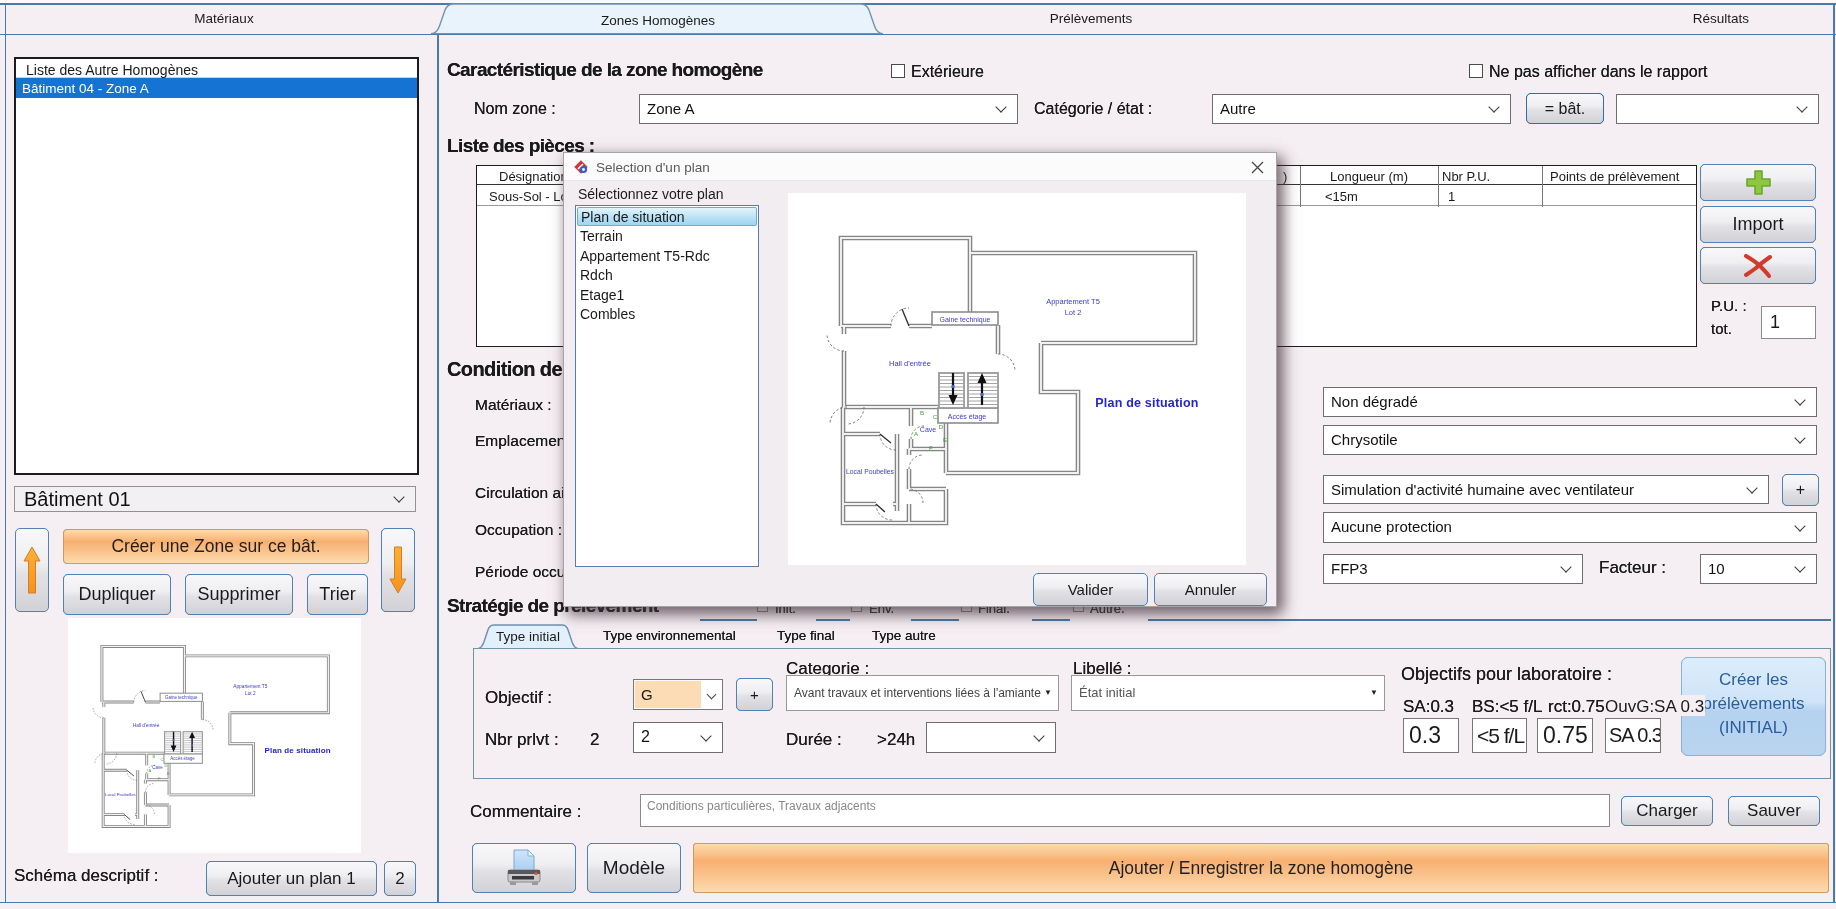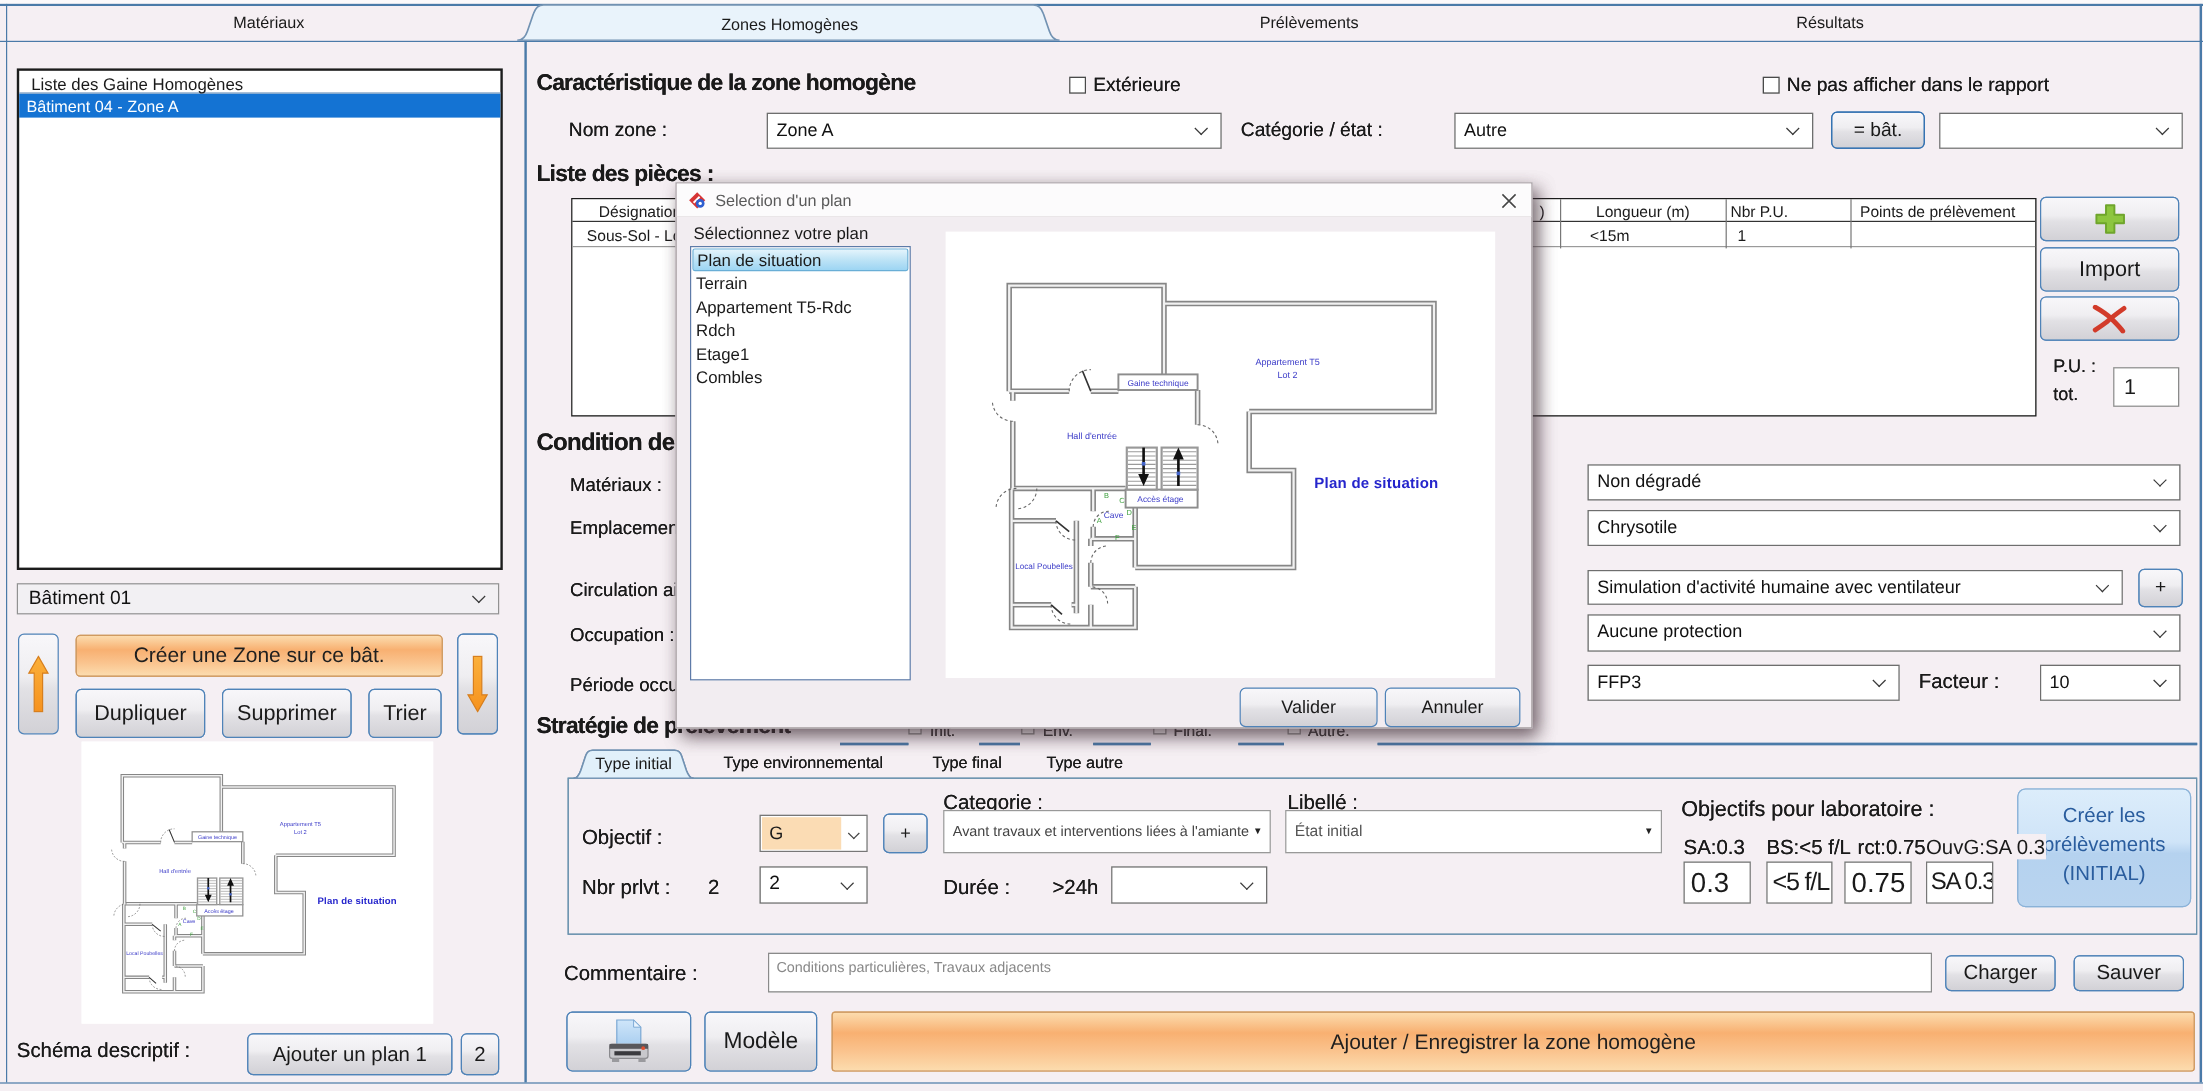--- a/index.html
+++ b/index.html
@@ -24,28 +24,28 @@
 <div class="vl" style="left:1833px;top:3px;height:899px"></div>
 <div class="vl" style="left:437px;top:34px;height:868px"></div>
 <div style="position:absolute;left:0;top:0;width:1836px;height:3px;background:#fbf9fa"></div>
 
 <div class="lbl" style="left:0;top:11px;width:448px;text-align:center;font-size:13.5px">Matériaux</div>
 <svg class="abs" style="left:428px;top:2px;z-index:2" width="460" height="32" viewBox="0 0 460 32">
 <path d="M3,31.6 C8,31.6 10,28.4 11.5,24 L16.5,9.5 C18,4.8 20.5,2 25,2 L433,2 C437.5,2 440,4.8 441.5,9.5 L446.5,24 C448,28.4 450,31.6 455,31.6 Z" fill="#e9f3fb" stroke="#7292b2" stroke-width="1.4"></path>
 <text x="230" y="23" font-size="13.5" text-anchor="middle" fill="#1a1a1a" font-family="Liberation Sans">Zones Homogènes</text>
 </svg>
 <div class="lbl" style="left:867px;top:11px;width:448px;text-align:center;font-size:13.5px">Prélèvements</div>
-<div class="lbl" style="left:1301px;top:11px;width:448px;text-align:center;font-size:13.5px">Résultats</div>
+<div class="lbl" style="left:1301px;top:11px;width:448px;text-align:right;font-size:13.5px">Résultats</div>
 
 <div class="abs" style="left:14px;top:57px;width:405px;height:418px;background:#fff;border:2px solid #1c1c1c">
-<div style="font-size:14px;padding:3px 0 0 10px;height:18px">Liste des Gaine Homogènes</div>
+<div style="font-size:14px;padding:3px 0 0 10px;height:18px">Liste des Autre Homogènes</div>
 <div style="height:21px;background:#1473d3;color:#fff;font-size:13.5px;line-height:21px;padding-left:6px;border-top:1px solid #cfcfcf">Bâtiment 04 - Zone A</div>
 </div>
 
-<div class="sel" style="left:14px;top:486px;width:402px;height:26px;background:#f2f0f3;border-color:#919191;font-size:16px;line-height:24px;padding-left:9px">Bâtiment 01</div>
+<div class="sel" style="left:14px;top:486px;width:402px;height:26px;background:#f2f0f3;border-color:#919191;font-size:20px;line-height:24px;padding-left:9px">Bâtiment 01</div>
 
 <div class="btn" style="left:15px;top:528px;width:34px;height:84px">
     <svg width="20" height="48" viewBox="0 0 20 48">
       <defs>
         <linearGradient id="oa" x1="0" y1="0" x2="0" y2="1">
           <stop offset="0" stop-color="#fbb03b"></stop>
           <stop offset="1" stop-color="#f6921e"></stop>
         </linearGradient>
       </defs>
       <path d="M10,1 L18,15 L13.5,15 L13.5,47 L6.5,47 L6.5,15 L2,15 Z" fill="url(#oa)" stroke="#d77f1e" stroke-width="1"></path>

